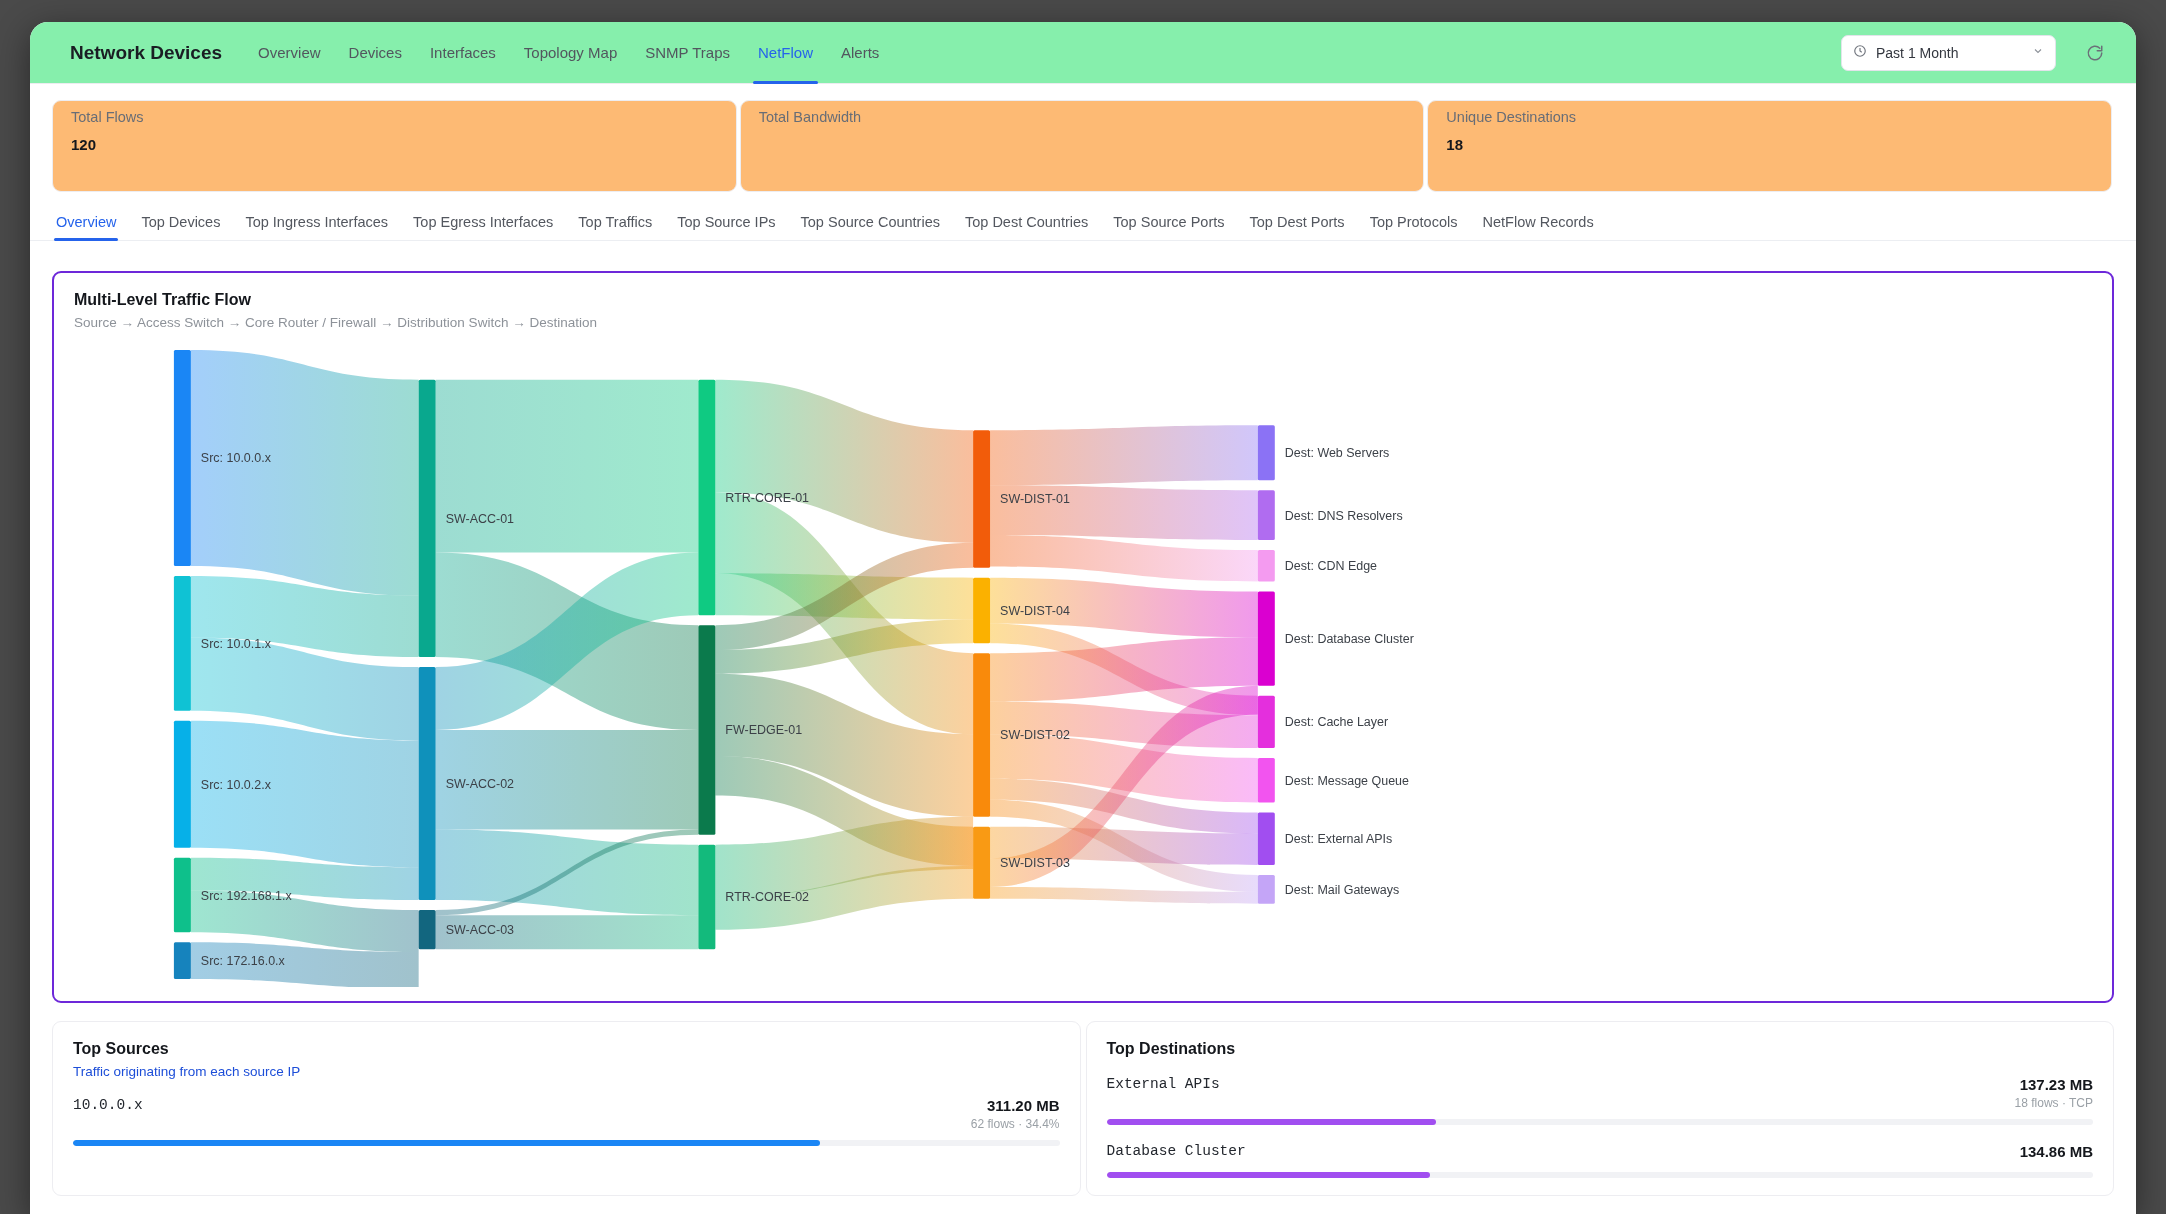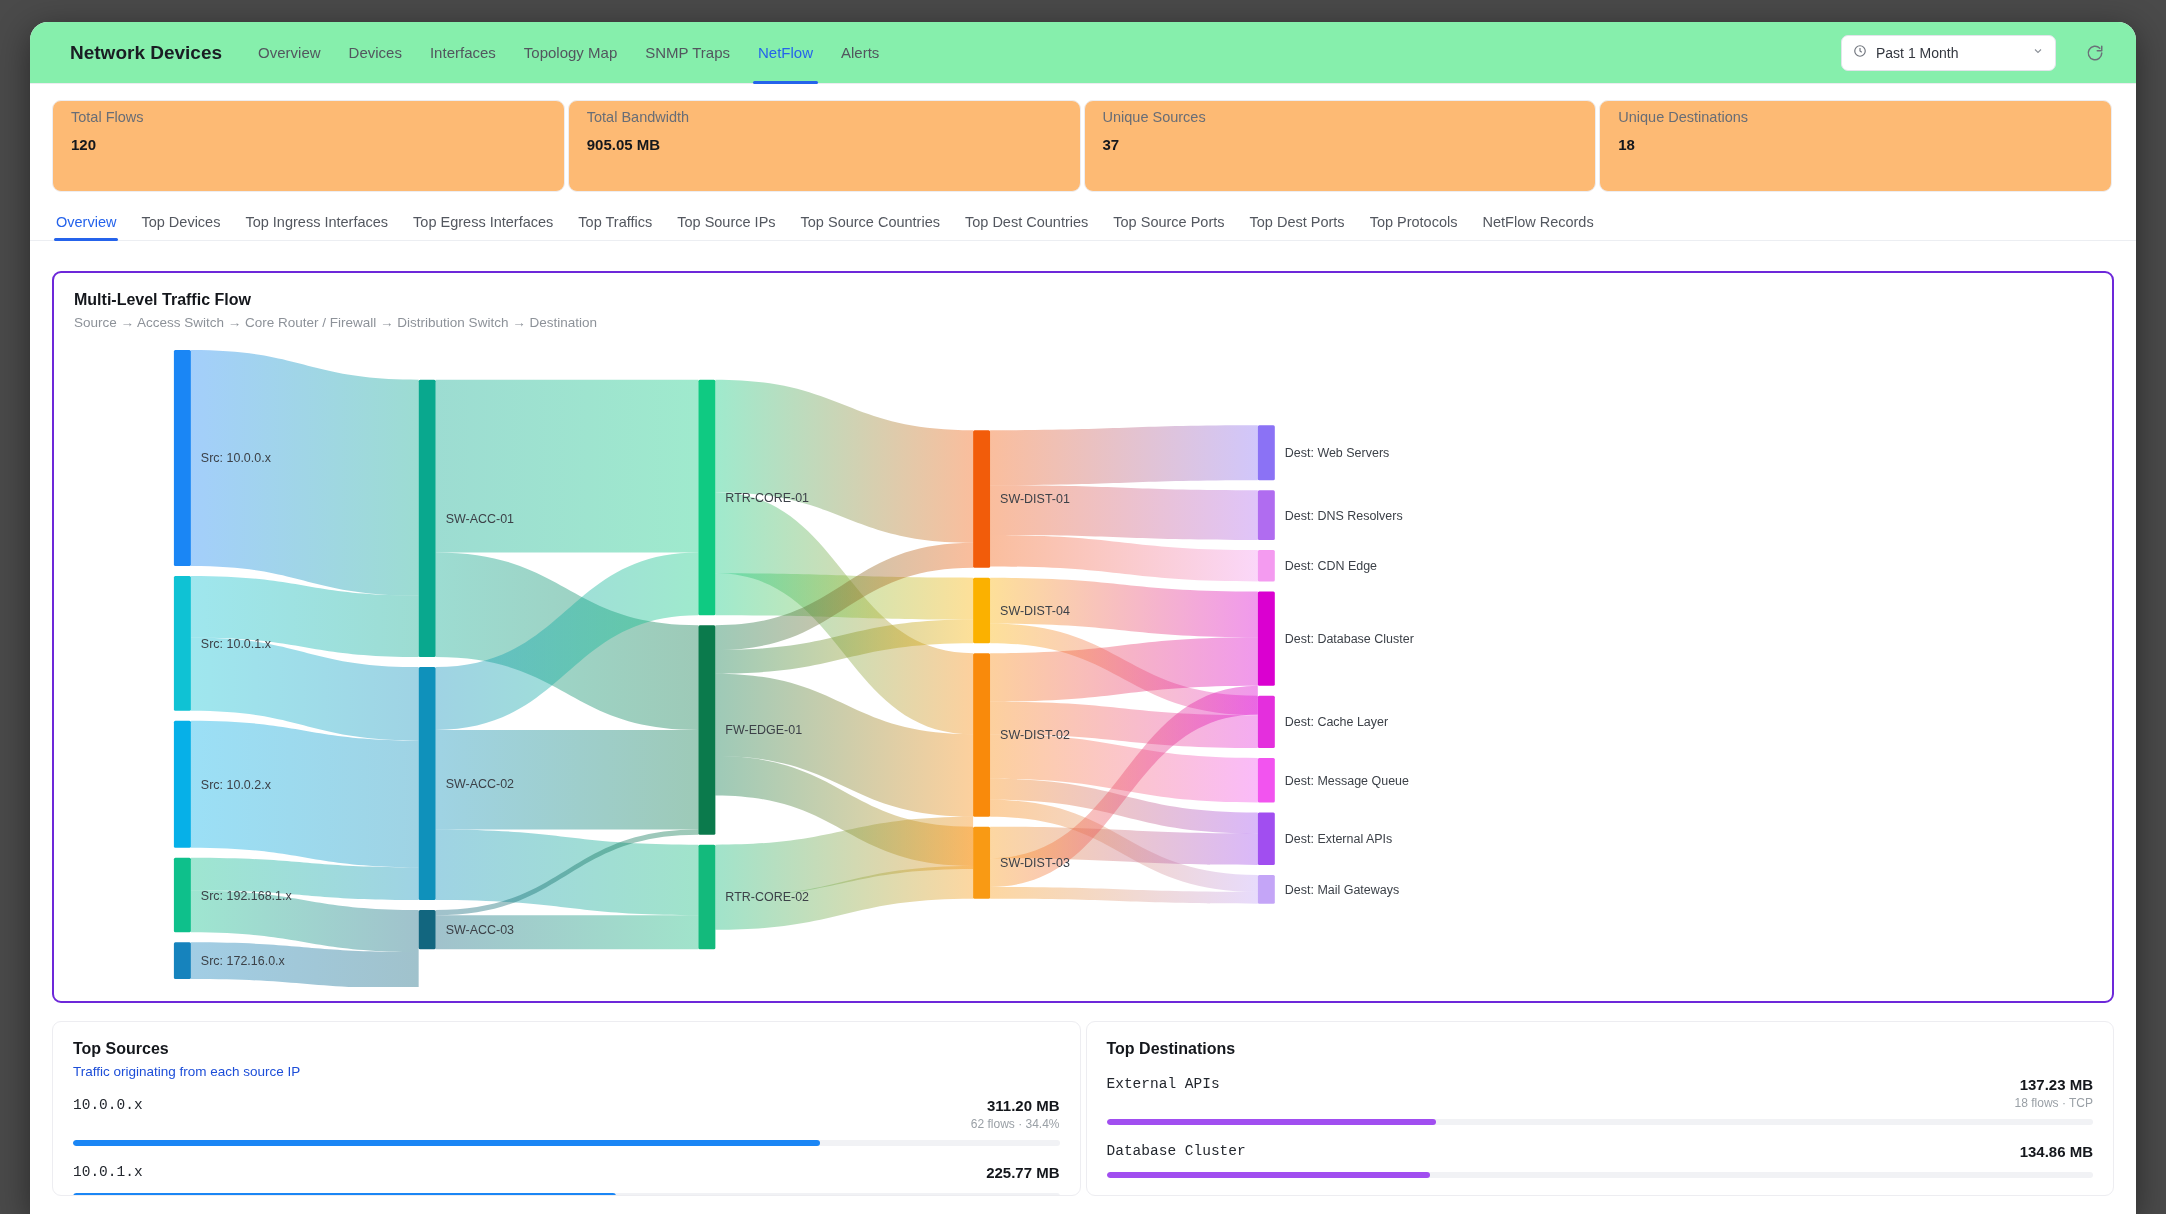--- a/index.html
+++ b/index.html
@@ -172,25 +172,20 @@
       </div>
     </div>
 
     <div class="kpi-row" id="kpi-host">
         <div class="kpi">
           <div class="kpi-label">Total Flows</div>
           <div class="kpi-value">120</div>
         </div>
         <div class="kpi">
           <div class="kpi-label">Total Bandwidth</div>
-          <div class="kpi-value">905.05 MB</div>
-        </div>
-        <div class="kpi">
-          <div class="kpi-label">Unique Sources</div>
-          <div class="kpi-value">37</div>
         </div>
         <div class="kpi">
           <div class="kpi-label">Unique Destinations</div>
           <div class="kpi-value">18</div>
         </div>
       </div>
 
     <div class="subtabs" id="subtab-host">
         <div class="subtab active">Overview</div>
         <div class="subtab">Top Devices</div>
@@ -457,32 +452,20 @@
                 <div class="list-name">10.0.0.x</div>
                 <div class="list-right">
                   <div class="list-val">311.20 MB</div>
                   <div class="list-meta">62 flows · 34.4%</div>
                 </div>
               </div>
               <div class="bar-track">
                 <div class="bar-fill" style="width: 75.68%; background: rgb(26, 134, 245);"></div>
               </div>
             </div>
-            <div class="list-row">
-              <div class="list-head">
-                <div class="list-name">10.0.1.x</div>
-                <div class="list-right">
-                  <div class="list-val">225.77 MB</div>
-                  <div class="list-meta"></div>
-                </div>
-              </div>
-              <div class="bar-track">
-                <div class="bar-fill" style="width: 55%; background: rgb(26, 134, 245);"></div>
-              </div>
-            </div>
           </div>
       </div>
       <div class="panel">
         <div class="panel-title">Top Destinations</div>
         <div id="dst-list">
             <div class="list-row">
               <div class="list-head">
                 <div class="list-name">External APIs</div>
                 <div class="list-right">
                   <div class="list-val">137.23 MB</div>

